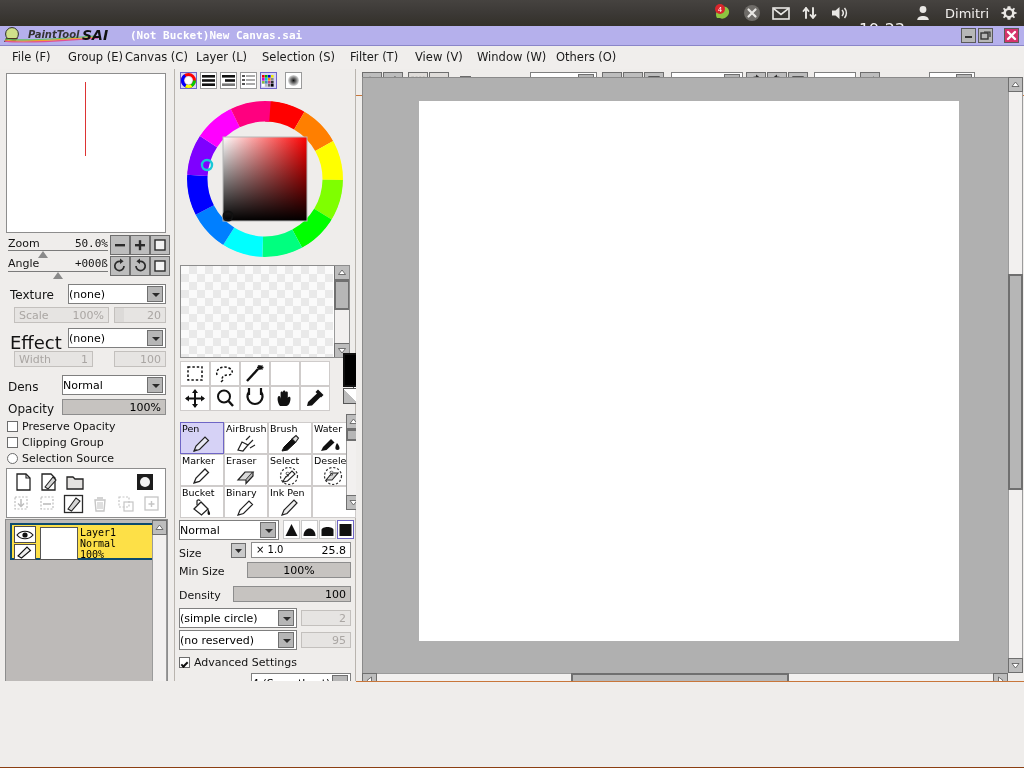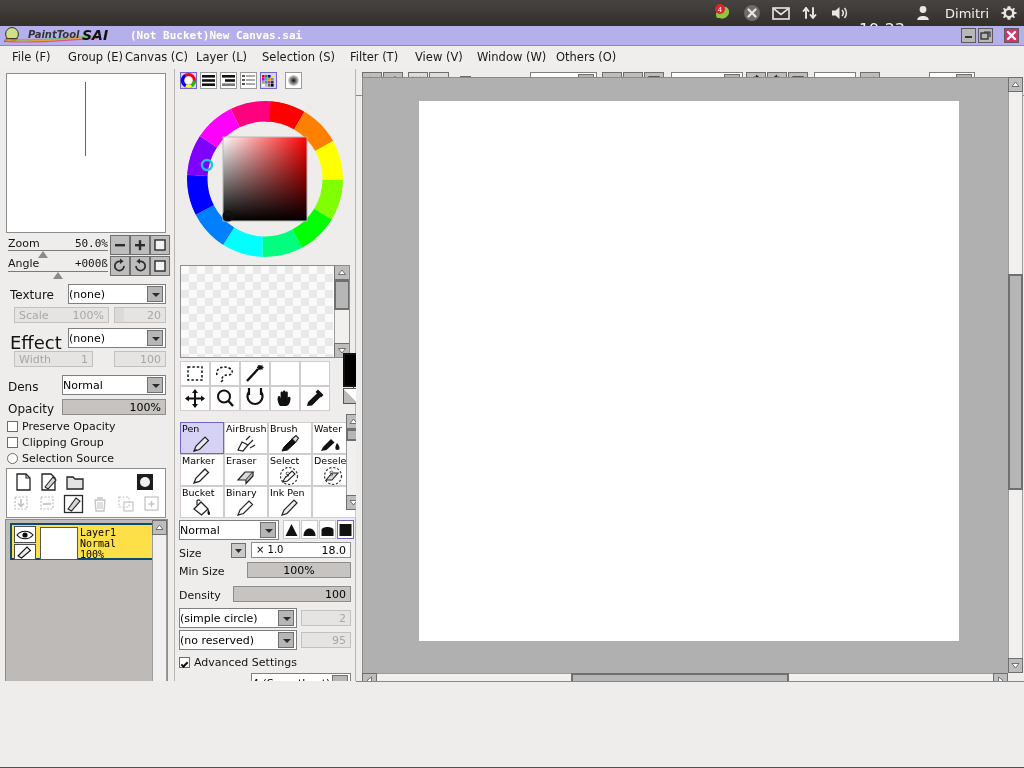--- a/index.html
+++ b/index.html
@@ -714,21 +714,21 @@
     </div>
 
     <div class="lbl" style="left:4px;top:478px">Size</div>
     <div class="sqbtn small" style="left:56px;top:474px;width:15px;height:15px;background:#cacaca">
       <svg width="13" height="13" viewBox="0 0 13 13">
           <path d="M3 5 L10 5 L6.5 9 Z" fill="#2b2b2b"></path>
         </svg>
     </div>
     <div class="slider" style="left:76px;top:473px;width:100px">
       <span class="lv" style="font-size:10px">× 1.0</span>
-      <span class="val">18.0</span>
+      <span class="val">25.8</span>
     </div>
 
     <div class="lbl" style="left:4px;top:496px">Min Size</div>
     <div class="slider" style="left:72px;top:493px;width:104px">
       <span class="fill" style="width:100%"></span>
       <span class="val" style="right:auto;left:50%;transform:translateX(-50%)">100%</span>
     </div>
 
     <div class="lbl" style="left:4px;top:520px">Density</div>
     <div class="slider" style="left:58px;top:517px;width:118px">

